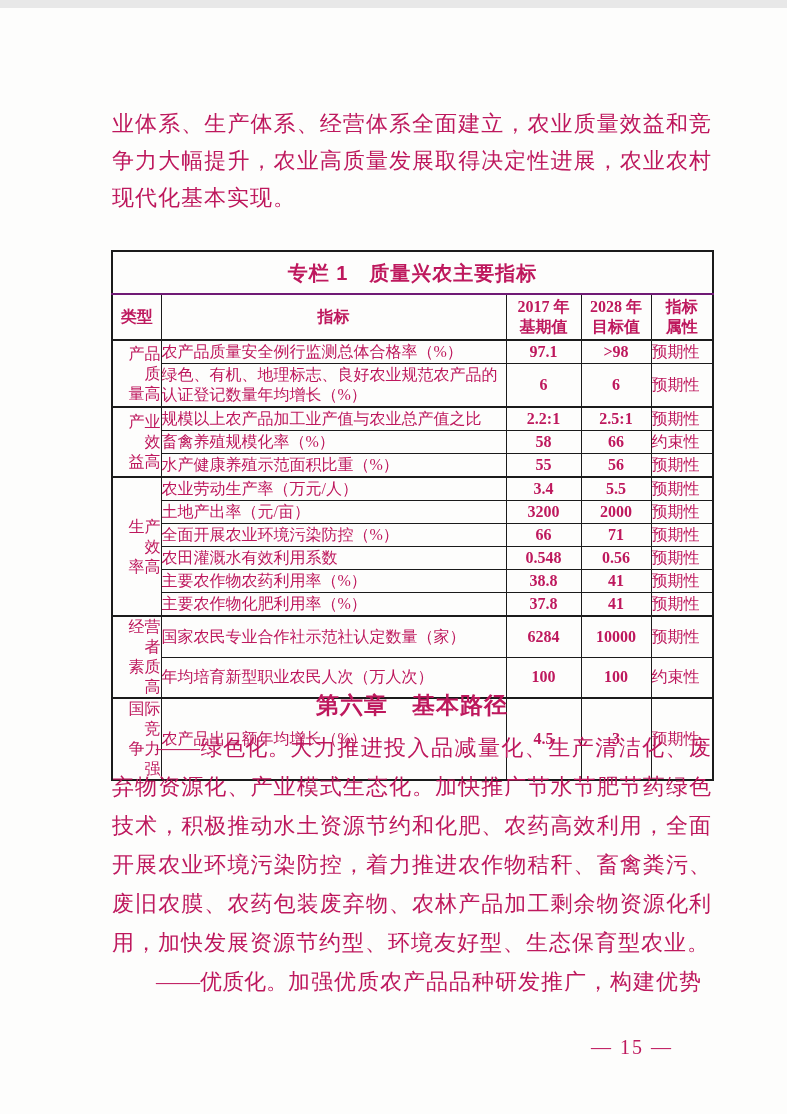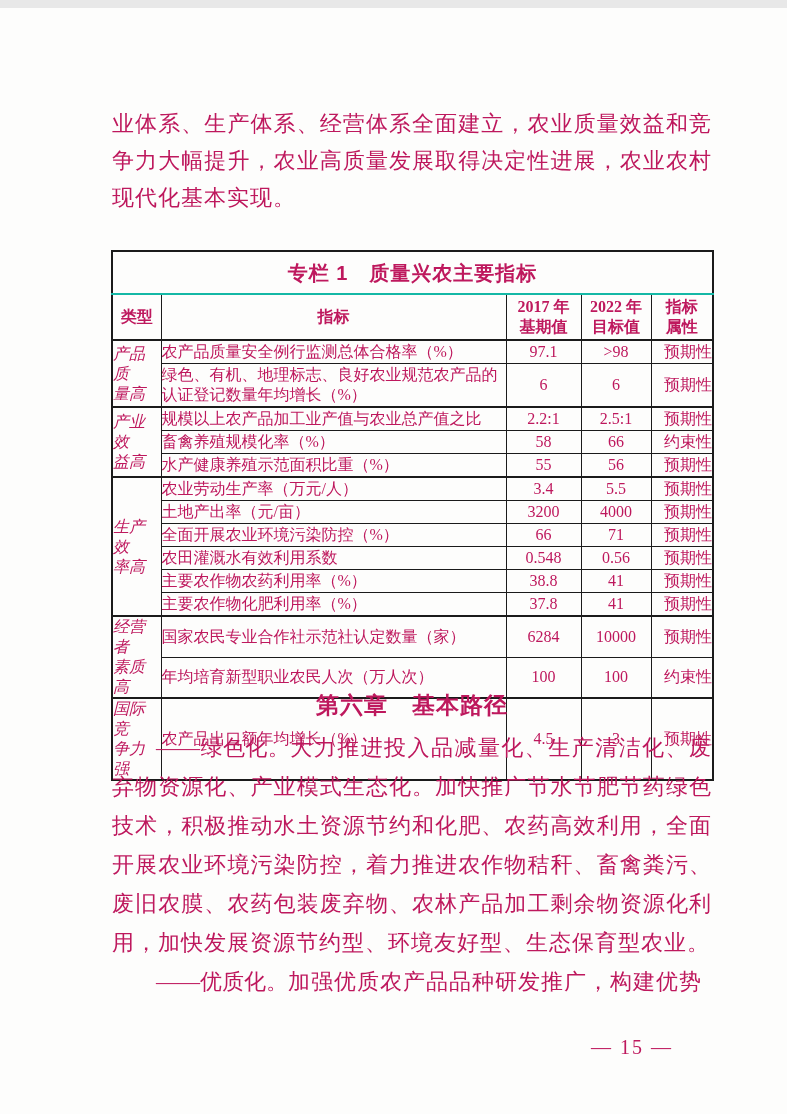--- a/index.html
+++ b/index.html
@@ -52,31 +52,31 @@
     overflow: hidden;
   }
   col.c-type   { width: 49px;  }
   col.c-ind    { width: 345px; }
   col.c-base   { width: 75px;  }
   col.c-target { width: 70px;  }
   col.c-attr   { width: 62px;  }
   tr.t-title td {
     height: 41px; text-align: center;
     font-size: 20px; font-weight: bold; letter-spacing: 1px;
-    border-bottom: 2px solid #14b8a6;
+    border-bottom: 2px solid #701a75;
     font-family: "Liberation Sans", sans-serif;
   }
   tr.t-head td {
     height: 44px; text-align: center; font-weight: bold;
     white-space: pre-line; border-bottom: 2px solid #1b1b1b;
   }
-  td.cat  { text-align: left; white-space: pre-line; font-style: italic; }
+  td.cat  { text-align: right; white-space: pre-line; }
   td.indc { text-align: left; padding: 1px 4px 1px 8px; }
-  td.num  { text-align: center; }
-  td.attr { text-align: right; }
+  td.num  { text-align: center; font-weight: bold; }
+  td.attr { text-align: left; }
   tr.r  td { height: 22px; }
   tr.r2 td { height: 42px; }
   tr.r3 td { height: 46px; }
   tr.gstart td { border-top: 2px solid #1b1b1b; }
   
   .pageno {
     position: absolute; top: 1028px; left: 591px;
     font-size: 20px; letter-spacing: 2px;
   }
 </style>
@@ -98,21 +98,21 @@
       </colgroup>
       <tbody>
         <tr class="t-title">
           <td colspan="5">专栏 1　质量兴农主要指标</td>
         </tr>
         <tr class="t-head">
           <td>类型</td>
           <td>指标</td>
           <td>2017 年
 基期值</td>
-          <td>2022 年
+          <td>2028 年
 目标值</td>
           <td>指标
 属性</td>
         </tr>
 
         <tr class="r gstart">
           <td class="cat" rowspan="2">产品质
 量高</td>
           <td class="indc">农产品质量安全例行监测总体合格率（%）</td>
           <td class="num">97.1</td>
@@ -151,21 +151,21 @@
           <td class="cat" rowspan="6">生产效
 率高</td>
           <td class="indc">农业劳动生产率（万元/人）</td>
           <td class="num">3.4</td>
           <td class="num">5.5</td>
           <td class="attr">预期性</td>
         </tr>
         <tr class="r">
           <td class="indc">土地产出率（元/亩）</td>
           <td class="num">3200</td>
-          <td class="num">4000</td>
+          <td class="num">2000</td>
           <td class="attr">预期性</td>
         </tr>
         <tr class="r">
           <td class="indc">全面开展农业环境污染防控（%）</td>
           <td class="num">66</td>
           <td class="num">71</td>
           <td class="attr">预期性</td>
         </tr>
         <tr class="r">
           <td class="indc">农田灌溉水有效利用系数</td>

